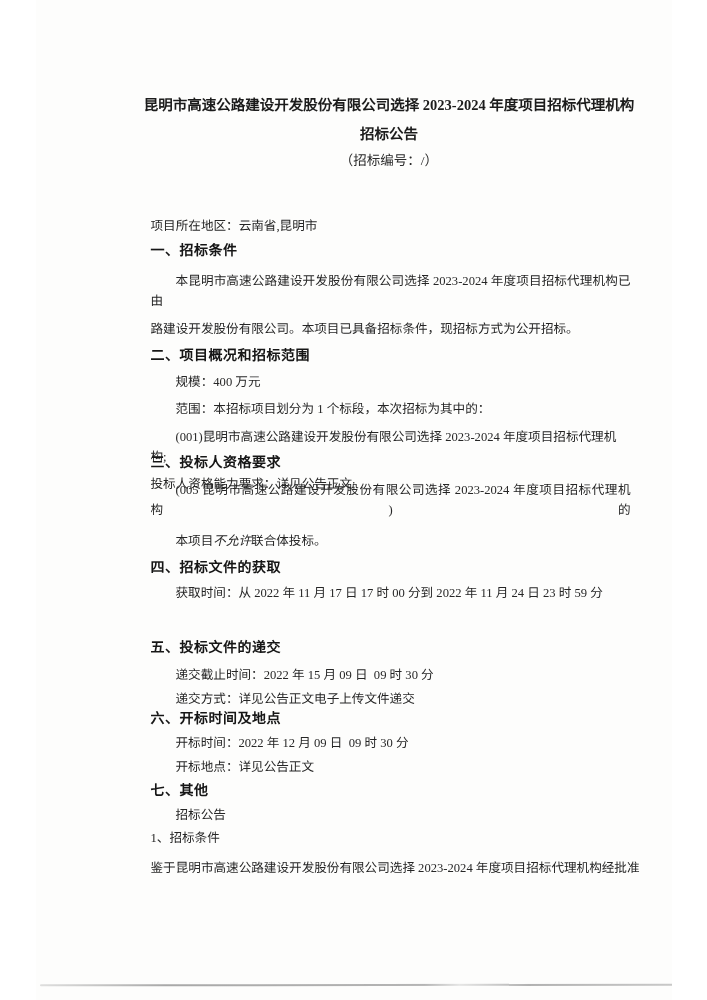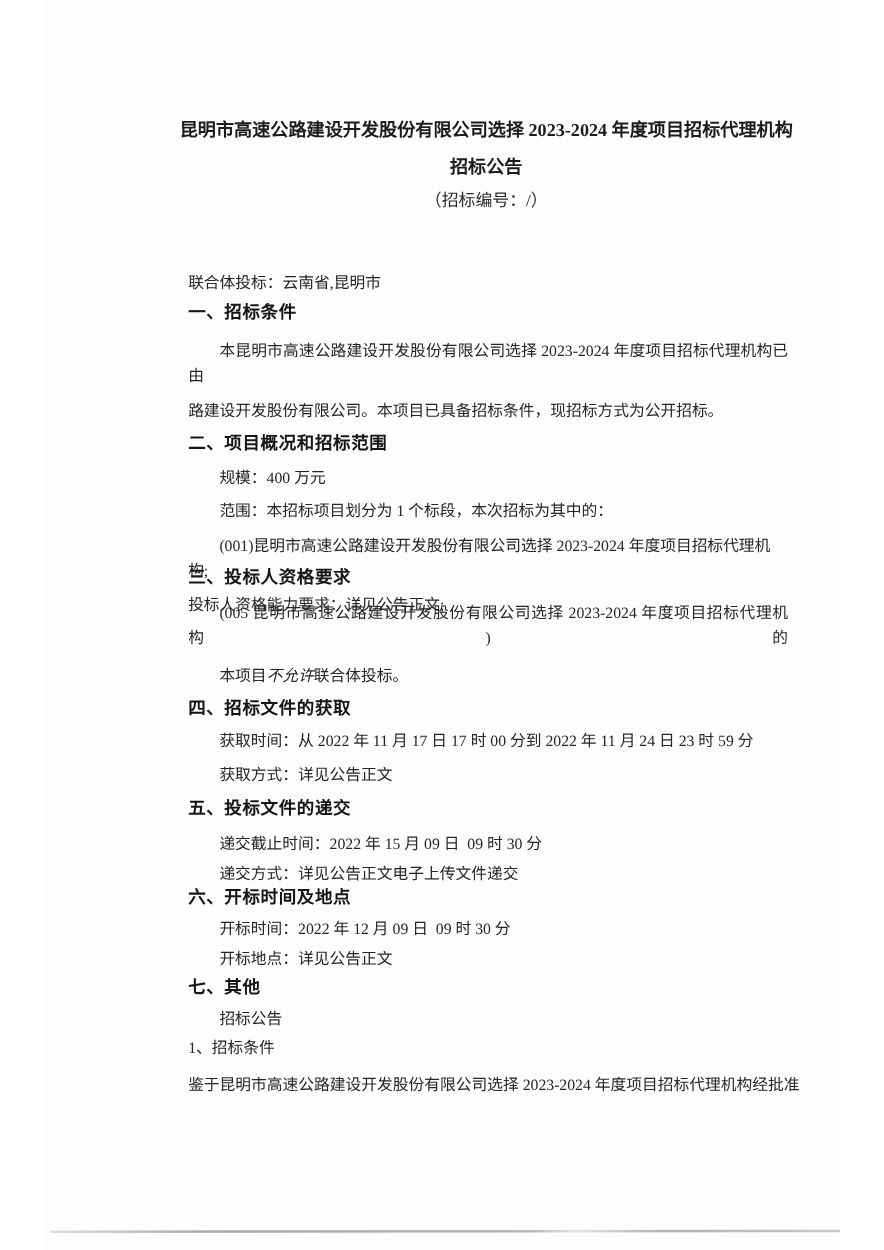--- a/index.html
+++ b/index.html
@@ -37,39 +37,38 @@
 </style>
 </head>
 <body>
 
 <div class="page">
 
   <div class="abs center doc-title" style="top:94px">昆明市高速公路建设开发股份有限公司选择 2023-2024 年度项目招标代理机构</div>
   <div class="abs center doc-title" style="top:123px">招标公告</div>
   <div class="abs center tender-no" style="top:151px">（招标编号：/）</div>
 
-  <div class="abs" style="top:216px">联合体投标：云南省,昆明市</div>
+  <div class="abs" style="top:216px">项目所在地区：云南省,昆明市</div>
 
   <div class="abs heading" style="top:241px">一、招标条件</div>
   <div class="abs indent jfull" style="top:271px">本昆明市高速公路建设开发股份有限公司选择 2023-2024 年度项目招标代理机构已由</div>
   <div class="abs" style="top:319px">路建设开发股份有限公司。本项目已具备招标条件，现招标方式为公开招标。</div>
 
   <div class="abs heading" style="top:346px">二、项目概况和招标范围</div>
   <div class="abs indent" style="top:372px">规模：400 万元</div>
   <div class="abs indent" style="top:399px">范围：本招标项目划分为 1 个标段，本次招标为其中的：</div>
   <div class="abs indent" style="top:427px">(001)昆明市高速公路建设开发股份有限公司选择 2023-2024 年度项目招标代理机构;</div>
 
   <div class="abs heading" style="top:453px">三、投标人资格要求</div>
   <div class="abs indent jfull" style="top:480px">(005 昆明市高速公路建设开发股份有限公司选择 2023-2024 年度项目招标代理机构)的</div>
   <div class="abs" style="top:474px">投标人资格能力要求：详见公告正文;</div>
   <div class="abs indent" style="top:531px"><span>本项目</span><span class="em-italic">不允许</span><span>联合体投标。</span></div>
 
   <div class="abs heading" style="top:558px">四、招标文件的获取</div>
   <div class="abs indent nowrap" style="top:583px">获取时间：从 2022 年 11 月 17 日  17 时 00 分到 2022 年 11 月 24 日  23 时 59 分</div>
-  <div class="abs indent" style="top:610px">获取方式：详见公告正文</div>
 
   <div class="abs heading" style="top:638px">五、投标文件的递交</div>
   <div class="abs indent" style="top:665px">递交截止时间：2022 年 15 月 09 日  09 时 30 分</div>
   <div class="abs indent" style="top:689px">递交方式：详见公告正文电子上传文件递交</div>
 
   <div class="abs heading" style="top:709px">六、开标时间及地点</div>
   <div class="abs indent" style="top:733px">开标时间：2022 年 12 月 09 日  09 时 30 分</div>
   <div class="abs indent" style="top:757px">开标地点：详见公告正文</div>
 
   <div class="abs heading" style="top:781px">七、其他</div>

